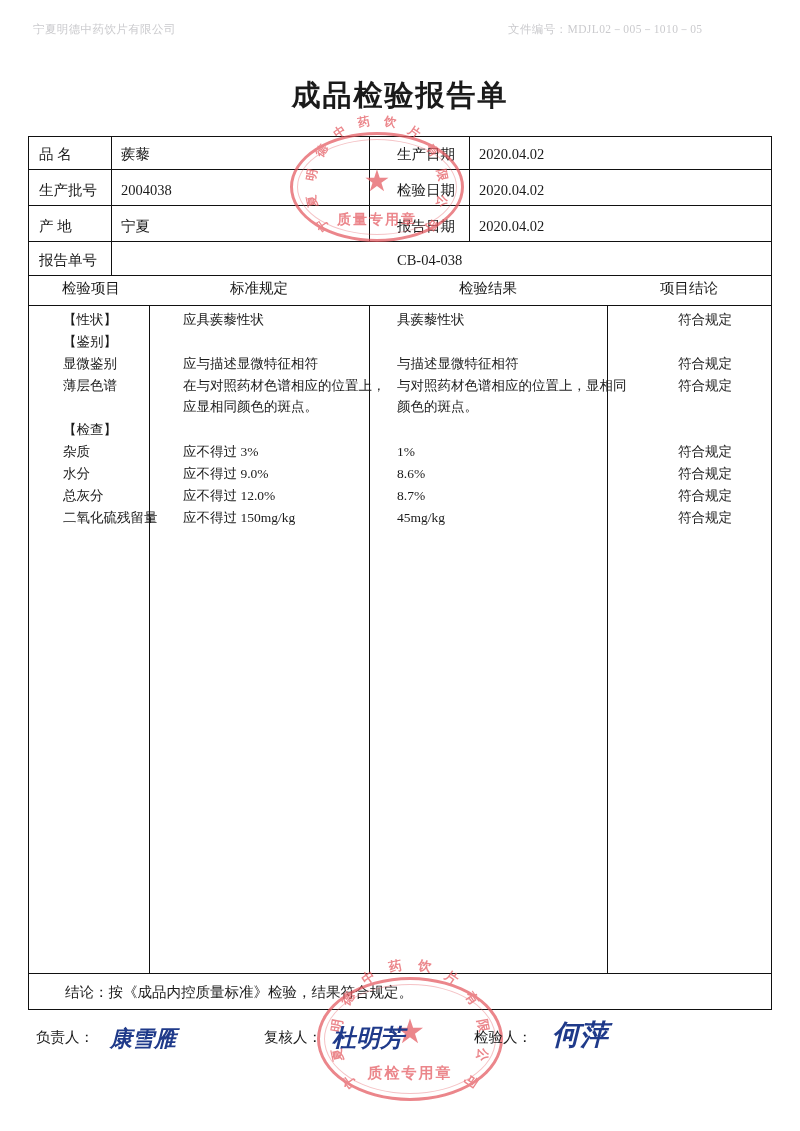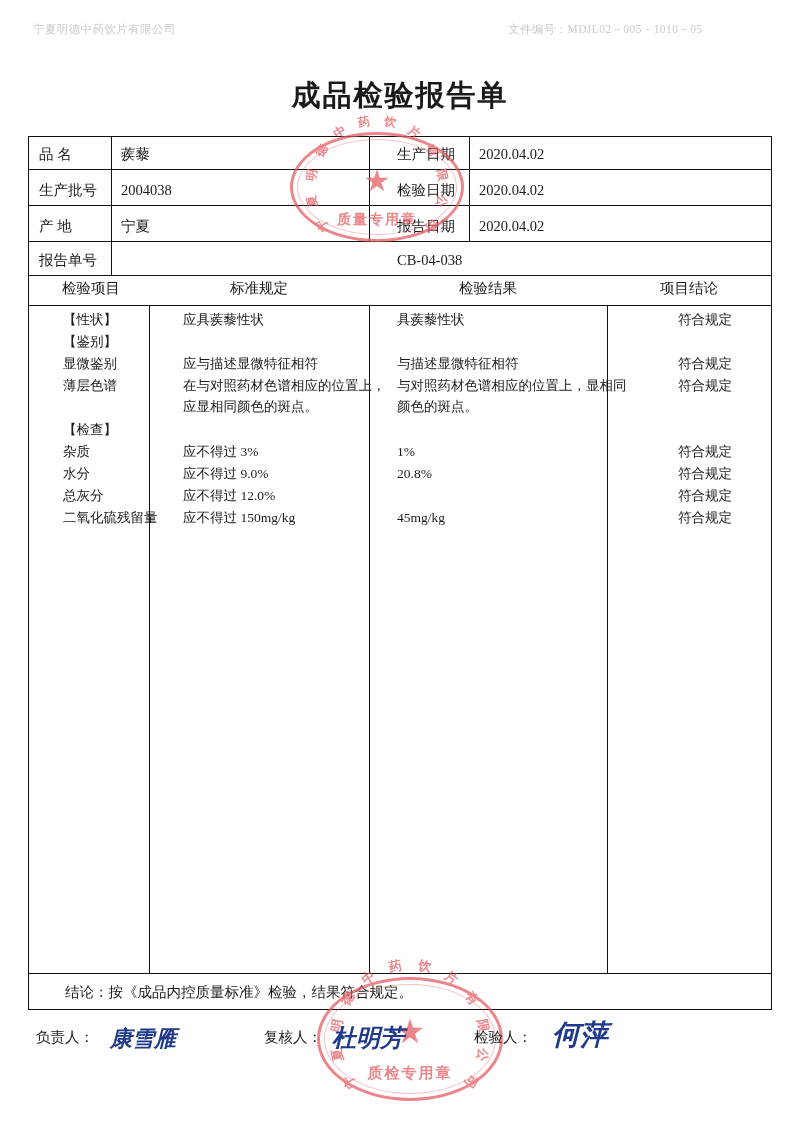--- a/index.html
+++ b/index.html
@@ -266,25 +266,26 @@
 
     <div class="btext col-item" style="top:282px;">【检查】</div>
 
     <div class="btext col-item" style="top:304px;">杂质</div>
     <div class="btext col-std" style="top:304px;">应不得过 3%</div>
     <div class="btext col-res" style="top:304px;">1%</div>
     <div class="btext col-con" style="top:304px;">符合规定</div>
 
     <div class="btext col-item" style="top:326px;text-align:center;">水分</div>
     <div class="btext col-std" style="top:326px;">应不得过 9.0%</div>
-    <div class="btext col-res" style="top:326px;">20.8%</div>
+    <div class="btext col-res" style="top:326px;">8.6%</div>
     <div class="btext col-con" style="top:326px;">符合规定</div>
 
     <div class="btext col-item" style="top:348px;">总灰分</div>
     <div class="btext col-std" style="top:348px;">应不得过 12.0%</div>
+    <div class="btext col-res" style="top:348px;">8.7%</div>
     <div class="btext col-con" style="top:348px;">符合规定</div>
 
     <div class="btext col-item" style="top:370px;">二氧化硫残留量</div>
     <div class="btext col-std" style="top:370px;">应不得过 150mg/kg</div>
     <div class="btext col-res" style="top:370px;">45mg/kg</div>
     <div class="btext col-con" style="top:370px;">符合规定</div>
 
     <div class="concl">结论：按《成品内控质量标准》检验，结果符合规定。</div>
 
     <div class="stamp" id="stamp-bottom">

